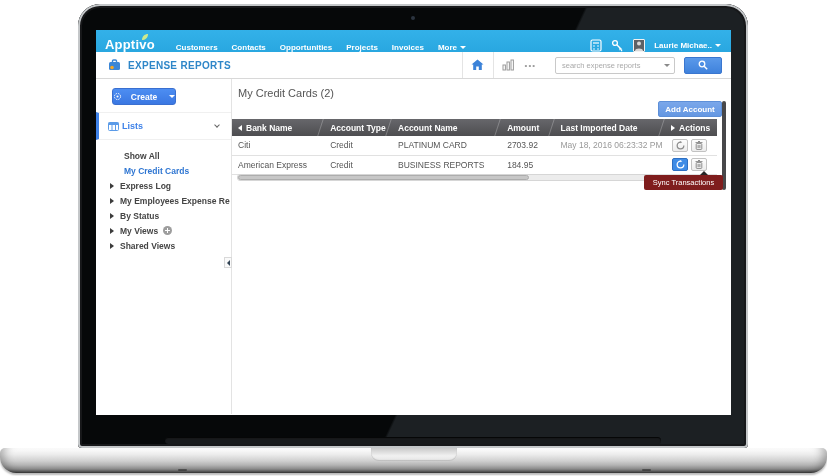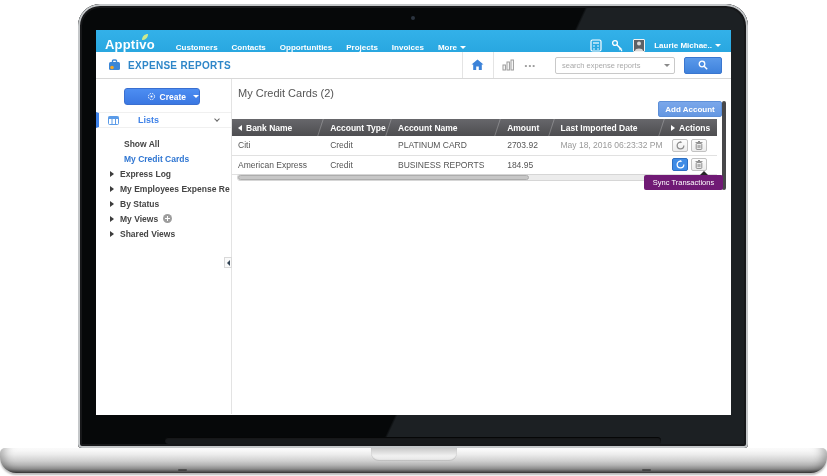--- a/index.html
+++ b/index.html
@@ -57,25 +57,25 @@
     font-family:"Liberation Sans",sans-serif; font-size:7.5px; color:#777; padding:0 14px 0 6px; outline:none; }
   .search-wrap input::placeholder { color:#a9a9a9; }
   .search-chev { position:absolute; right:5px; top:7px; width:0; height:0;
     border-left:3px solid transparent; border-right:3px solid transparent; border-top:3px solid #8a8a8a; }
   .search-btn { width:38px; height:17px; margin:0 9px; border:1px solid #3a76cf; border-radius:2px;
     background:linear-gradient(#5a99ea,#3f82dc); display:flex; align-items:center; justify-content:center; cursor:pointer; }
 
   
   .bodyrow { display:flex; height:calc(100% - 50px); }
   .sidebar { width:136px; border-right:1px solid #e3e3e3; position:relative; background:#fff; }
-  .create-btn { margin:9px 0 0 28px; width:76px; height:17px; border:1px solid #3a6fd0; border-radius:3px;
+  .create-btn { margin:9px 0 0 16px; width:64px; height:17px; border:1px solid #3a6fd0; border-radius:3px;
     background:linear-gradient(#4d8ef2,#3a77e2); color:#fff; font-size:8.5px; font-weight:bold;
-    display:flex; align-items:center; justify-content:flex-end; gap:4px; cursor:pointer; }
-  .lists-row { margin-top:7px; height:16px; border-left:3px solid #3f82e8; border-top:1px solid #f0f0f0;
-    border-bottom:1px solid #f0f0f0; display:flex; align-items:center; gap:19px; padding-left:9px;
+    display:flex; align-items:center; justify-content:space-between; gap:4px; cursor:pointer; }
+  .lists-row { margin-top:7px; height:28px; border-left:3px solid #3f82e8; border-top:1px solid #f0f0f0;
+    border-bottom:1px solid #f0f0f0; display:flex; align-items:center; gap:3px; padding-left:9px;
     color:#3f82e8; font-size:9px; font-weight:bold; cursor:pointer; }
   .chev-down { width:4px; height:4px; border-right:1px solid #666; border-bottom:1px solid #666;
     transform:rotate(45deg); margin:0 12px 2px auto; }
   .side-list { margin-top:8px; }
   .side-item { height:15px; display:flex; align-items:center; font-size:8.5px; font-weight:bold;
     color:#454545; padding-left:28px; cursor:pointer; white-space:nowrap; overflow:hidden; }
   .side-item.active { color:#2f76d2; }
   .side-item .tri { width:0; height:0; border-left:4px solid #3c3c3c; border-top:3px solid transparent;
     border-bottom:3px solid transparent; margin:0 6px 0 -14px; flex:none; }
   .plus-badge { position:relative; width:9px; height:9px; border-radius:50%; background:#9d9d9d; margin-left:5px; flex:none; }
@@ -114,21 +114,21 @@
   .actions-cell { display:flex; align-items:center; gap:3px; padding-left:1px; }
   .abtn { width:16px; height:13px; border:1px solid #c2c2c2; border-radius:2px;
     background:linear-gradient(#fdfdfd,#ededed); color:#8c8c8c; display:flex; align-items:center; justify-content:center; cursor:pointer; }
   .abtn.active { background:#3f8ce6; border-color:#2e6fc2; color:#fff; }
 
   .hscroll { position:absolute; left:5px; top:95px; width:417px; height:7px; background:#ececec;
     border:1px solid #d6d6d6; border-radius:3px; }
   .hscroll .thumb { position:absolute; left:0; top:0; height:5px; width:70%; background:#c7c7c7;
     border:1px solid #adadad; border-radius:3px; cursor:pointer; }
 
-  .tooltip { position:absolute; left:412px; top:96px; width:79px; height:15px; background:#701a75; color:#fff;
+  .tooltip { position:absolute; left:412px; top:96px; width:79px; height:15px; background:#7f1d1d; color:#fff;
     border-radius:2px; font-size:7.5px; display:flex; align-items:center; justify-content:center; z-index:5; }
   .tooltip::before { content:""; position:absolute; top:-4px; left:56px; width:0; height:0;
     border-left:4px solid transparent; border-right:4px solid transparent; border-bottom:4px solid #272727; }
 </style>
 </head>
 <body>
 
 <div class="stage">
   <div class="laptop-screen">
     <div class="camera"></div>

